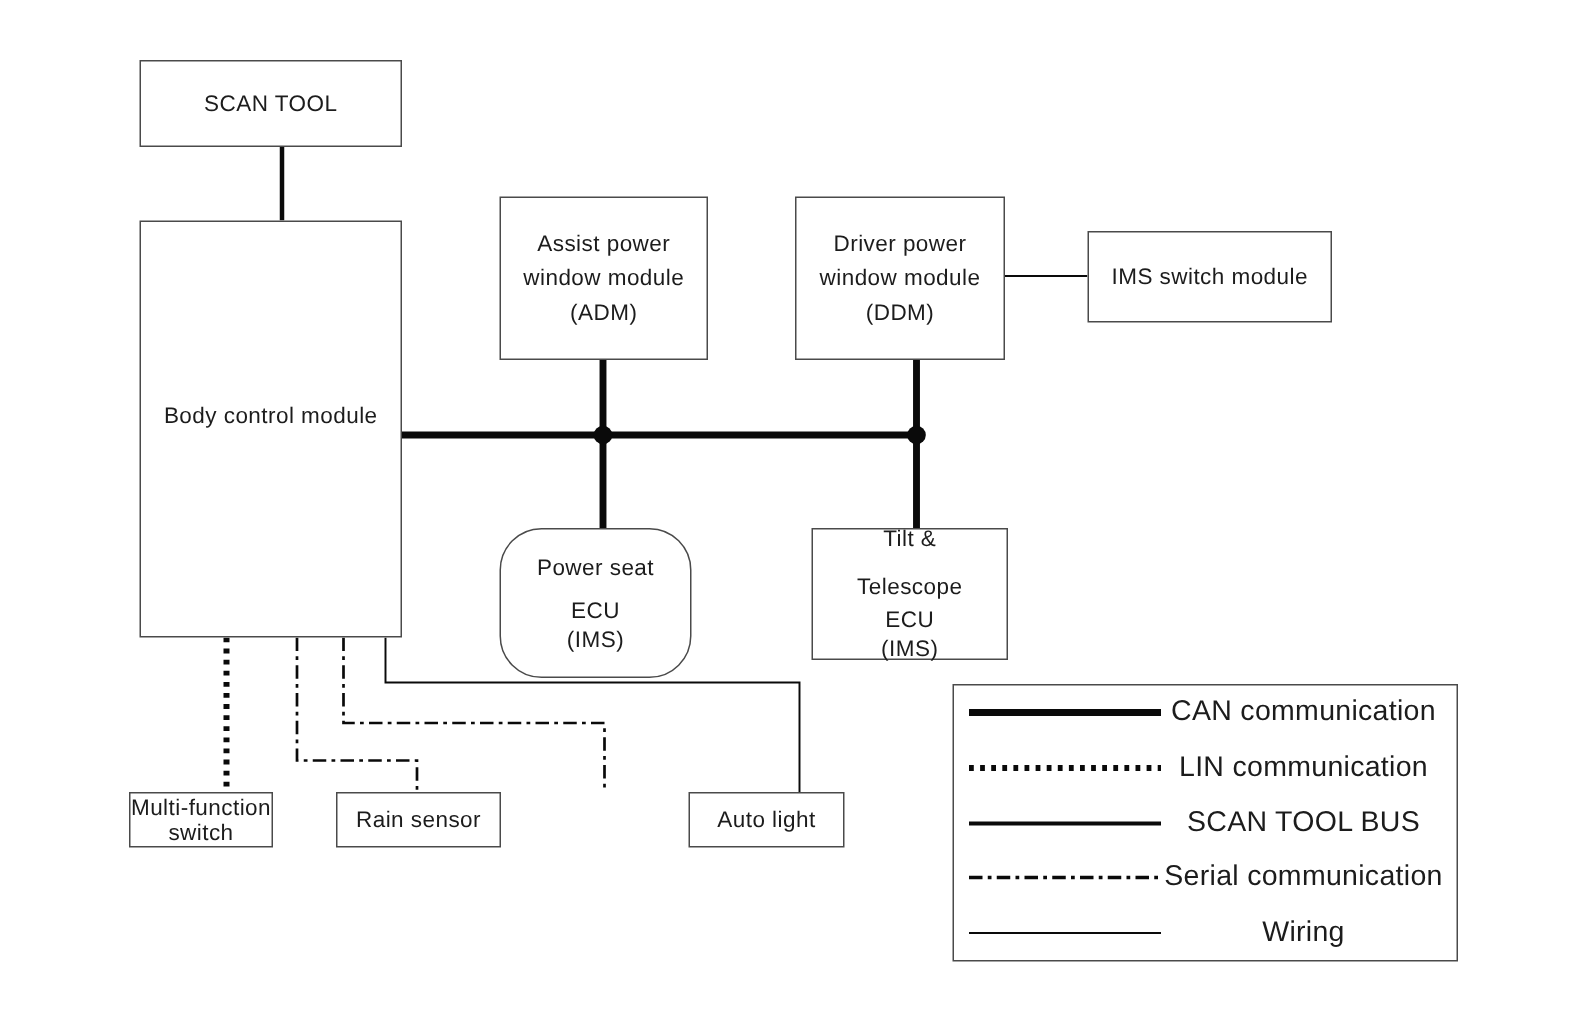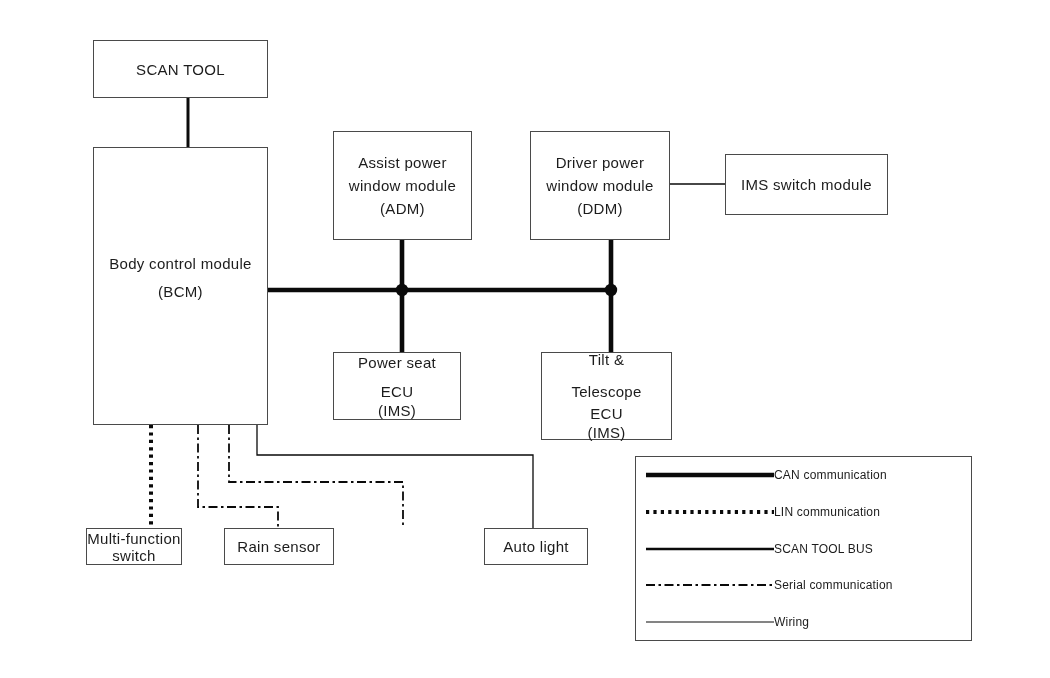--- a/index.html
+++ b/index.html
@@ -47,22 +47,22 @@
   .legend-row {
     height: 37px;
     display: flex;
     align-items: center;
     padding: 0 7px 0 10px;
   }
   .legend-row svg { width: 128px; height: 14px; flex: 0 0 auto; }
   .legend-row svg line { stroke: #0a0a0a; fill: none; }
   .legend-label {
     flex: 1 1 auto;
-    text-align: left;
-    font-size: 12px;
+    text-align: center;
+    font-size: 19px;
     letter-spacing: 0.2px;
     white-space: nowrap;
   }
 </style>
 </head>
 <body>
 
 <div id="stage">
 
   <svg id="wires" viewBox="0 0 1050 678" xmlns="http://www.w3.org/2000/svg">
@@ -88,21 +88,20 @@
 
   <div class="node" style="left:93px; top:40px; width:175px; height:58px;">
     <div class="txt">
         <span>SCAN TOOL</span>
       </div>
   </div>
 
   <div class="node" style="left:93px; top:147px; width:175px; height:278px;">
     <div class="txt" style="line-height:28px; transform:translateY(-8px);">
       <span>Body control module</span>
-      <span>(BCM)</span>
     </div>
   </div>
 
   <div class="node" style="left:333px; top:131px; width:139px; height:109px;">
     <div class="txt" style="line-height:23px;">
       <span>Assist power</span>
       <span>window module</span>
       <span>(ADM)</span>
     </div>
   </div>
@@ -114,21 +113,21 @@
       <span>(DDM)</span>
     </div>
   </div>
 
   <div class="node" style="left:725px; top:154px; width:163px; height:61px;">
     <div class="txt">
         <span>IMS switch module</span>
       </div>
   </div>
 
-  <div class="node" style="left:333px; top:352px; width:128px; height:68px;">
+  <div class="node" style="left:333px; top:352px; width:128px; height:100px;border-radius:28px;">
     <div class="txt" style="line-height:19px;">
       <span style="margin-bottom:10px;">Power seat</span>
       <span>ECU</span>
       <span>(IMS)</span>
     </div>
   </div>
 
   <div class="node" style="left:541px; top:352px; width:131px; height:88px;">
     <div class="txt" style="line-height:19px;">
       <span>Tilt &amp;</span>
@@ -145,21 +144,21 @@
     </div>
   </div>
 
   <div class="node" style="left:224px; top:528px; width:110px; height:37px;">
     <div class="txt">
         <span>Rain sensor</span>
       </div>
   </div>
 
 
-  <div class="node" style="left:484px; top:528px; width:104px; height:37px;">
+  <div class="node" style="left:459px; top:528px; width:104px; height:37px;">
     <div class="txt">
         <span>Auto light</span>
       </div>
   </div>
 
   <div id="legend-box" style="left:635px; top:456px; width:337px; height:185px;">
 
     <div class="legend-row">
       <svg viewBox="0 0 128 14">
         <line x1="0" y1="7" x2="128" y2="7" stroke-width="4.6"></line>

